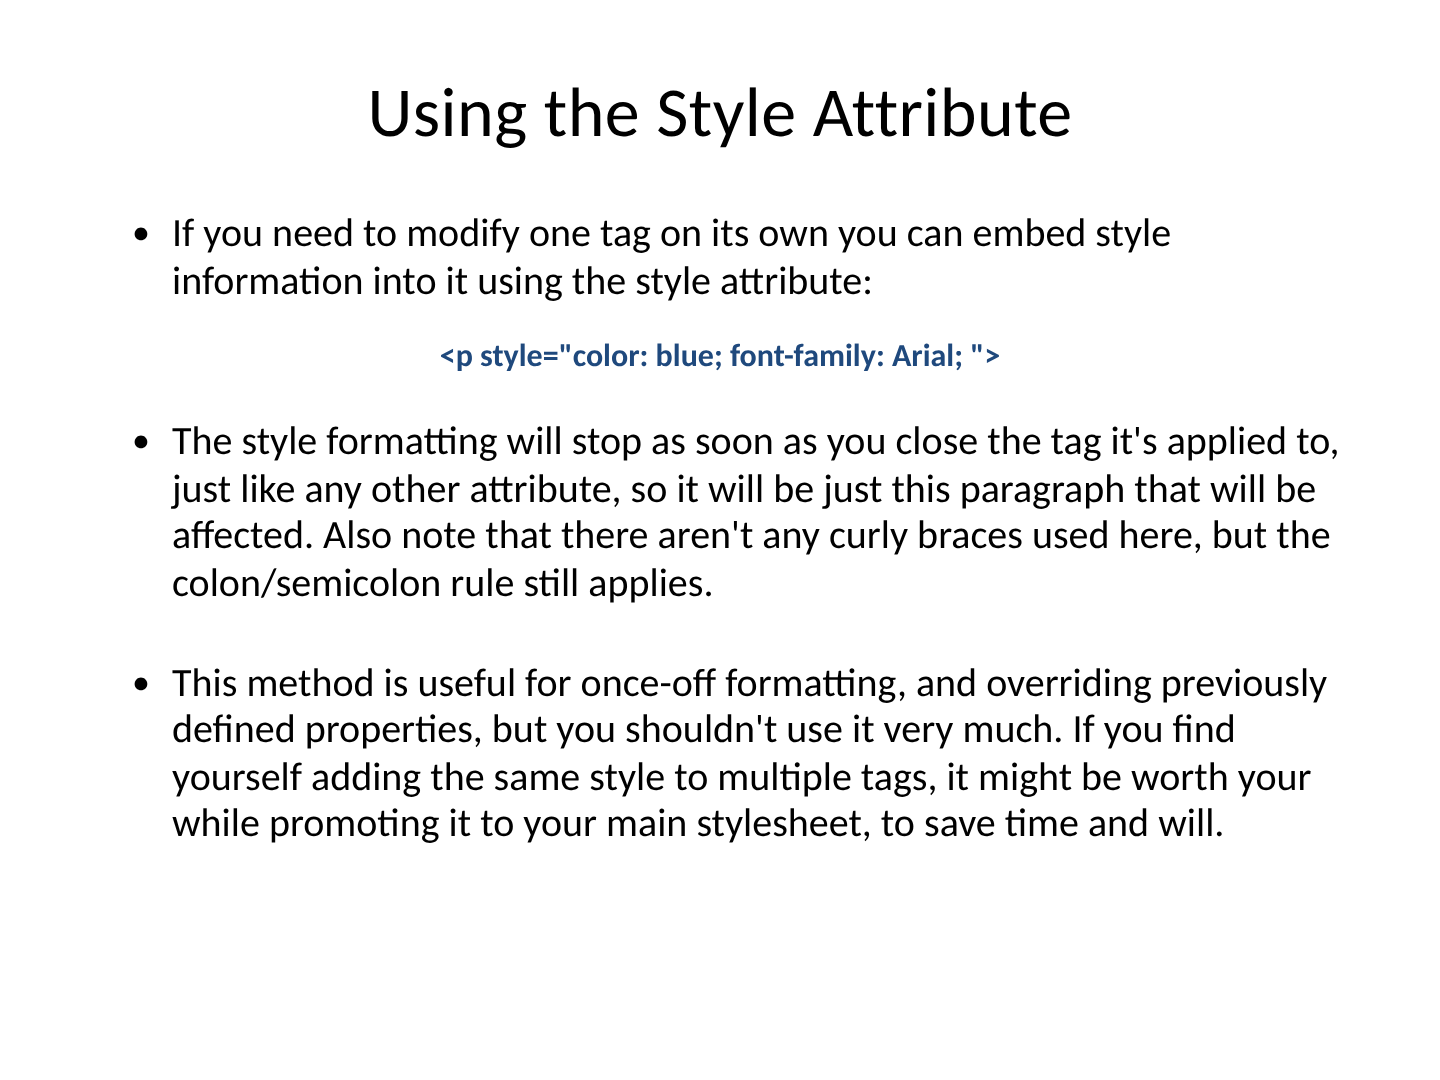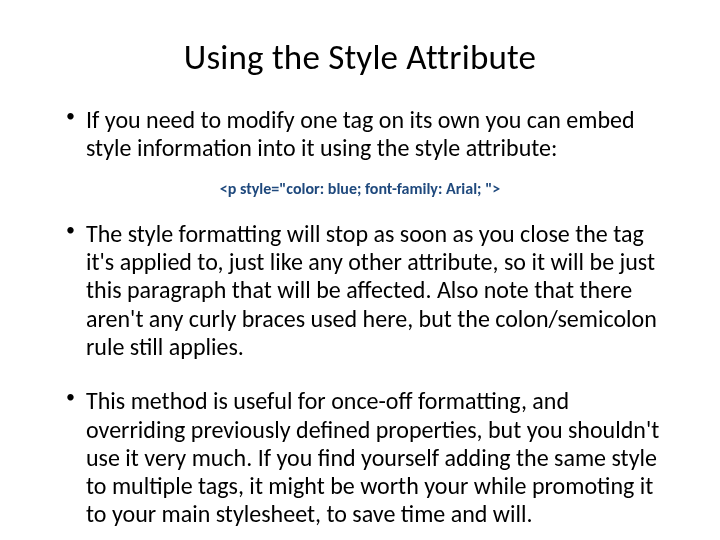--- a/index.html
+++ b/index.html
@@ -25,21 +25,21 @@
     letter-spacing: 0.2px;
   }
   ul.bullets {
     list-style: none;
     padding: 0;
     margin: 0 0 0 18px;
   }
   ul.bullets > li {
     position: relative;
     padding-left: 20px;
-    font-size: 24px;
+    font-size: 20px;
     line-height: 1.18;
     margin-bottom: 26px;
   }
   ul.bullets > li::before {
     content: "•";
     position: absolute;
     left: 0;
     top: 0;
     font-size: 18px;
   }

